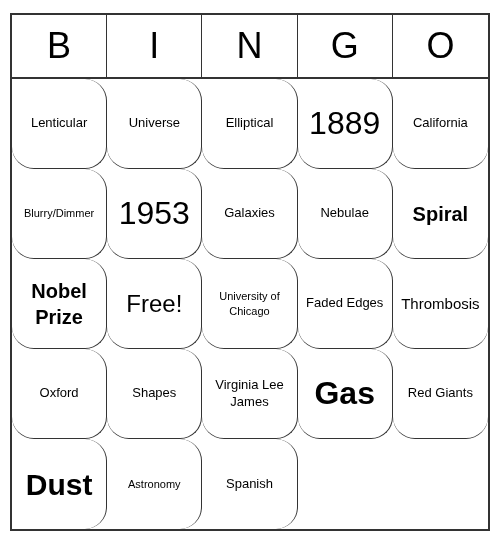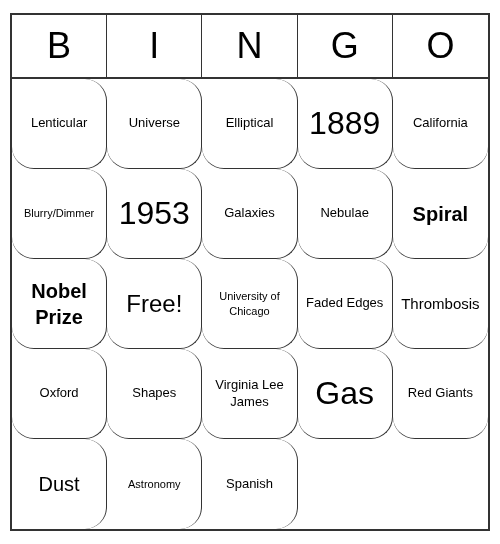--- a/index.html
+++ b/index.html
@@ -64,25 +64,25 @@
     .cell-text.medium {
       font-size: 20px;
       font-weight: bold;
     }
     .cell-text.free {
       font-size: 24px;
       font-weight: normal;
     }
     .cell-text.gas {
       font-size: 32px;
-      font-weight: normal;
+      font-weight: bold;
     }
     .cell-text.dust {
-      font-size: 20px;
-      font-weight: normal;
+      font-size: 30px;
+      font-weight: bold;
     }
     .cell-text.year {
       font-size: 32px;
     }
   </style>
 </head>
 <body>
 
 <div class="bingo-card">
   <div class="bingo-header">

